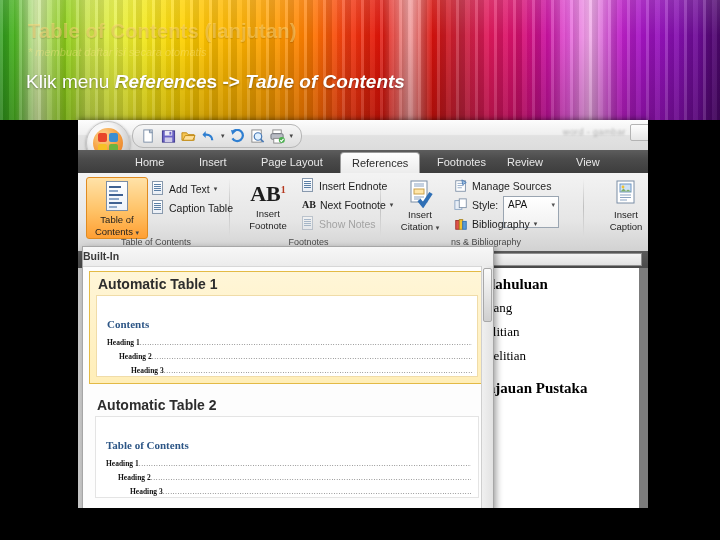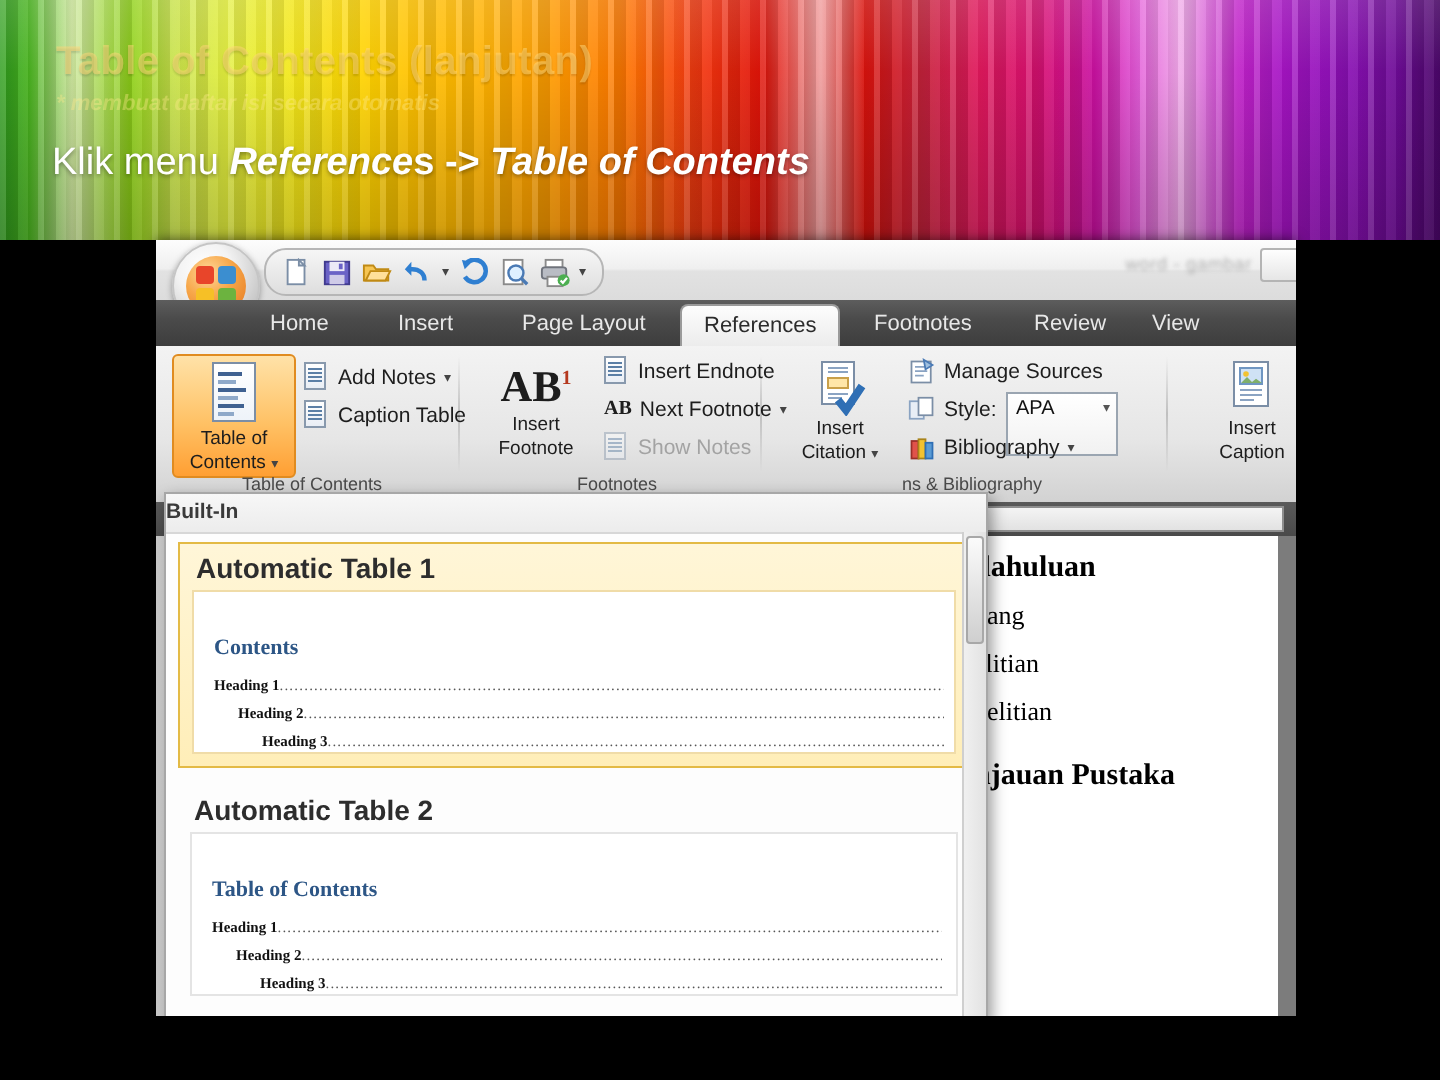--- a/index.html
+++ b/index.html
@@ -43,21 +43,21 @@
 
   .slide-title{
     position:absolute;left:28px;top:20px;width:420px;
     font-size:20px;font-weight:bold;letter-spacing:.2px;
     color:rgba(255,214,120,.52);
     text-shadow:0 1px 1px rgba(0,0,0,.12);
     white-space:nowrap;
   }
   .slide-sub{
     position:absolute;left:28px;top:46px;width:400px;
-    font-size:11px;font-style:italic;font-weight:bold;
+    font-size:11px;font-style:italic;font-weight:normal;
     color:rgba(255,235,140,.38);
     white-space:nowrap;
   }
   .slide-line{
     position:absolute;left:26px;top:71px;width:520px;
     font-size:19px;color:#fff;white-space:nowrap;
     text-shadow:0 1px 2px rgba(0,0,0,.35);
   }
   .slide-line i{font-style:italic;font-weight:bold;}
   .slide-line b{font-weight:bold;}
@@ -336,21 +336,21 @@
       <div class="titlebar-text">word - gambar</div>
       <div class="win-btn b1"></div>
     </div>
 
     <div class="tabstrip">
       <div class="tab" style="left:46px;">Home</div>
       <div class="tab" style="left:110px;">Insert</div>
       <div class="tab active" style="left:262px;">References</div>
       <div class="tab" style="left:172px;">Page Layout</div>
       <div class="tab" style="left:348px;">Footnotes</div>
-      <div class="tab" style="left:428px;">Review</div>
+      <div class="tab" style="left:418px;">Review</div>
       <div class="tab" style="left:487px;">View</div>
     </div>
 
     <div class="ribbon">
 
       <div class="rgroup" style="left:4px;width:148px;">
         <div class="bigbtn sel">
           <div class="tocico">
             <div class="page"></div>
             <div class="ln" style="left:6px;top:5px;width:12px;"></div>
@@ -358,21 +358,21 @@
             <div class="ln" style="left:6px;top:13px;width:14px;"></div>
             <div class="ln ln2" style="left:6px;top:17px;width:10px;"></div>
             <div class="ln" style="left:6px;top:21px;width:13px;"></div>
             <div class="ln ln2" style="left:6px;top:25px;width:8px;"></div>
           </div>
           <div class="lbl">Table of</div>
           <div class="lbl"><span>Contents</span> <span class="caret">▾</span></div>
         </div>
         <div class="smallitem" style="left:70px;top:6px;">
           <span class="docico"></span>
-          <span>Add Notes</span>
+          <span>Add Text</span>
           <span class="caret">▾</span>
         </div>
         <div class="smallitem" style="left:70px;top:25px;">
           <span class="docico"></span>
           <span>Caption Table</span>
         </div>
         <div class="rgroup-label">Table of Contents</div>
       </div>
 
       <div class="rgroup" style="left:158px;width:145px;">

